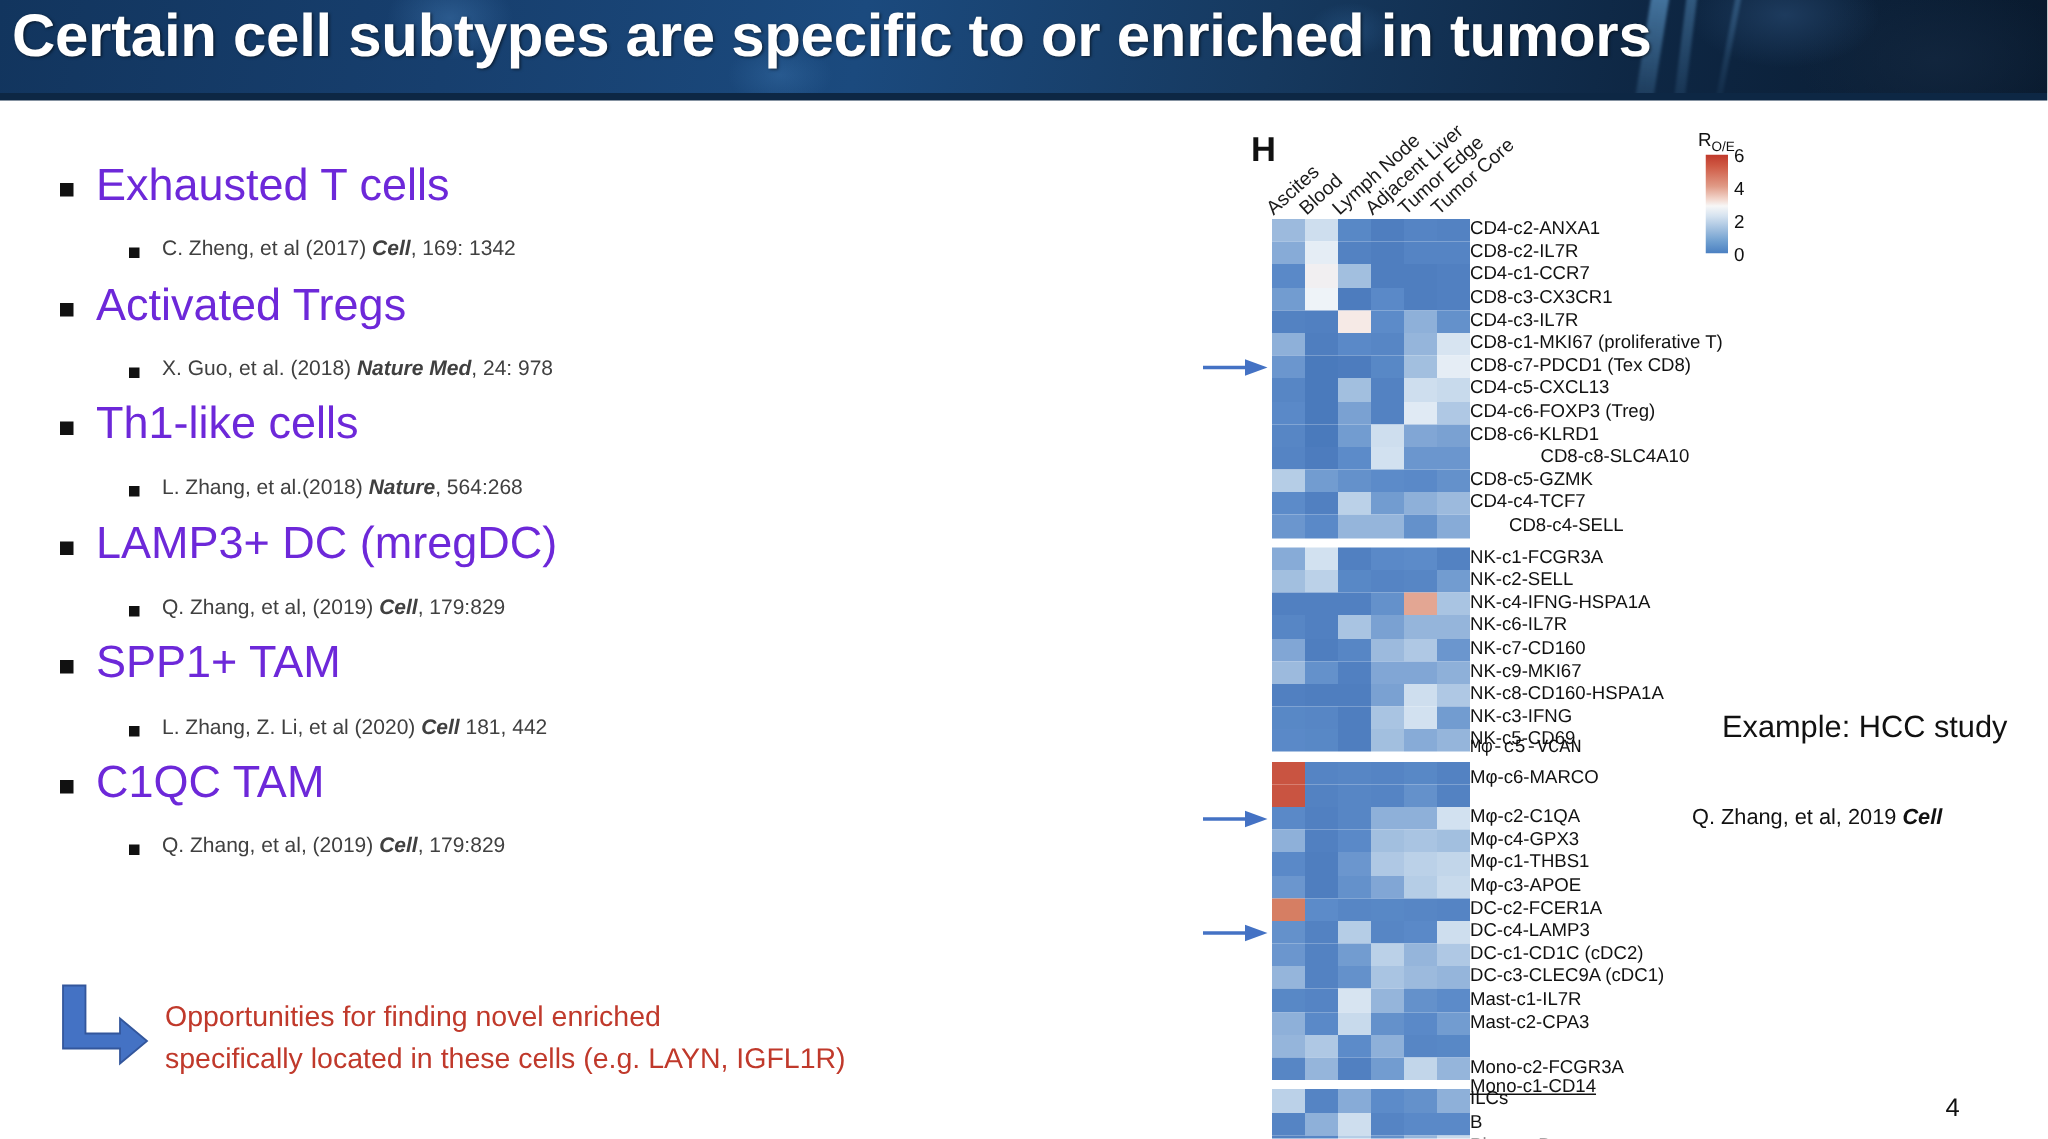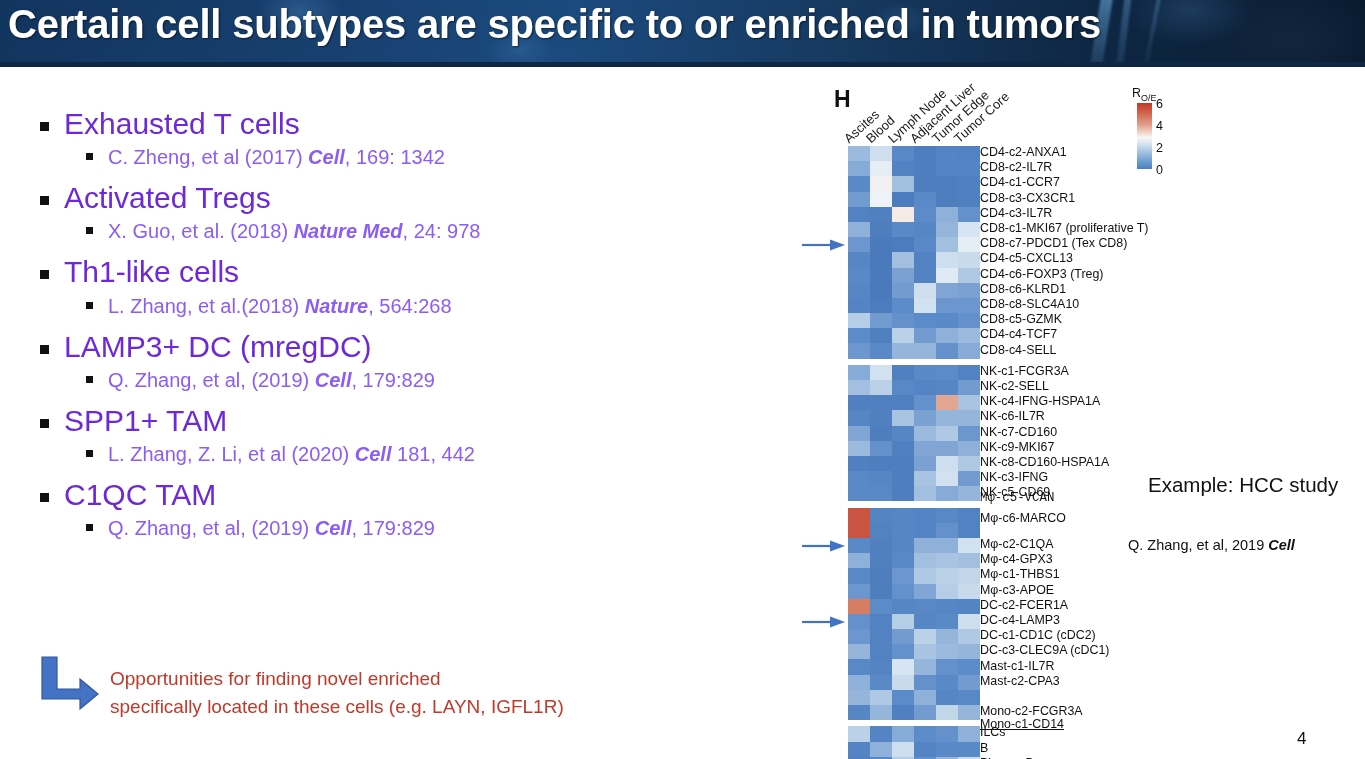--- a/index.html
+++ b/index.html
@@ -43,22 +43,22 @@
     position: relative; padding-left: 30px;
     font-size: 30px; color: #6d28d9; line-height: 1.04; margin-bottom: 2px;
     white-space: nowrap;
   }
   .b1 .sq {
     position: absolute; left: 6px; top: 14px;
     width: 9px; height: 9px; background: #111;
   }
   .b2 {
     position: relative; padding-left: 74px;
-    font-size: 20px; color: #8b5cf6; line-height: 1.1;
-    margin-top: 7px; margin-bottom: 14px; white-space: nowrap;
+    font-size: 14px; color: #404040; line-height: 1.1;
+    margin-top: 19px; margin-bottom: 14px; white-space: nowrap;
   }
   .b2 .sq {
     position: absolute; left: 52px; top: 7px;
     width: 7px; height: 7px; background: #111;
   }
   .b2 i { font-style: italic; font-weight: bold; }
 
   
   #callout-arrow { position: absolute; left: 38px; top: 655px; width: 62px; height: 56px; }
   #callout-text {
@@ -221,24 +221,24 @@
       <div class="row-label" style="top: 67px;">CD4-c2-ANXA1</div>
       <div class="row-label" style="top: 82.2px;">CD8-c2-IL7R</div>
       <div class="row-label" style="top: 97.4px;">CD4-c1-CCR7</div>
       <div class="row-label" style="top: 112.6px;">CD8-c3-CX3CR1</div>
       <div class="row-label" style="top: 127.8px;">CD4-c3-IL7R</div>
       <div class="row-label" style="top: 143px;">CD8-c1-MKI67 (proliferative T)</div>
       <div class="row-label" style="top: 158.2px;">CD8-c7-PDCD1 (Tex CD8)</div>
       <div class="row-label" style="top: 173.4px;">CD4-c5-CXCL13</div>
       <div class="row-label" style="top: 188.6px;">CD4-c6-FOXP3 (Treg)</div>
       <div class="row-label" style="top: 203.8px;">CD8-c6-KLRD1</div>
-      <div class="row-label" style="top: 219px;">CD8-c8-SLC4A10</div>
+      <div class="row-label" style="top: 219px; padding-left: 47px;">CD8-c8-SLC4A10</div>
       <div class="row-label" style="top: 234.2px;">CD8-c5-GZMK</div>
       <div class="row-label" style="top: 249.4px;">CD4-c4-TCF7</div>
-      <div class="row-label" style="top: 264.6px;">CD8-c4-SELL</div>
+      <div class="row-label" style="top: 264.6px; padding-left: 26px;">CD8-c4-SELL</div>
       <div class="hm-block" style="top: 68px;">
         <div class="hm-row">
           <div class="hm-cell" style="background: rgb(156, 186, 221);"></div>
           <div class="hm-cell" style="background: rgb(206, 222, 238);"></div>
           <div class="hm-cell" style="background: rgb(88, 136, 198);"></div>
           <div class="hm-cell" style="background: rgb(79, 126, 191);"></div>
           <div class="hm-cell" style="background: rgb(85, 132, 196);"></div>
           <div class="hm-cell" style="background: rgb(83, 130, 194);"></div>
         </div>
         <div class="hm-row">

